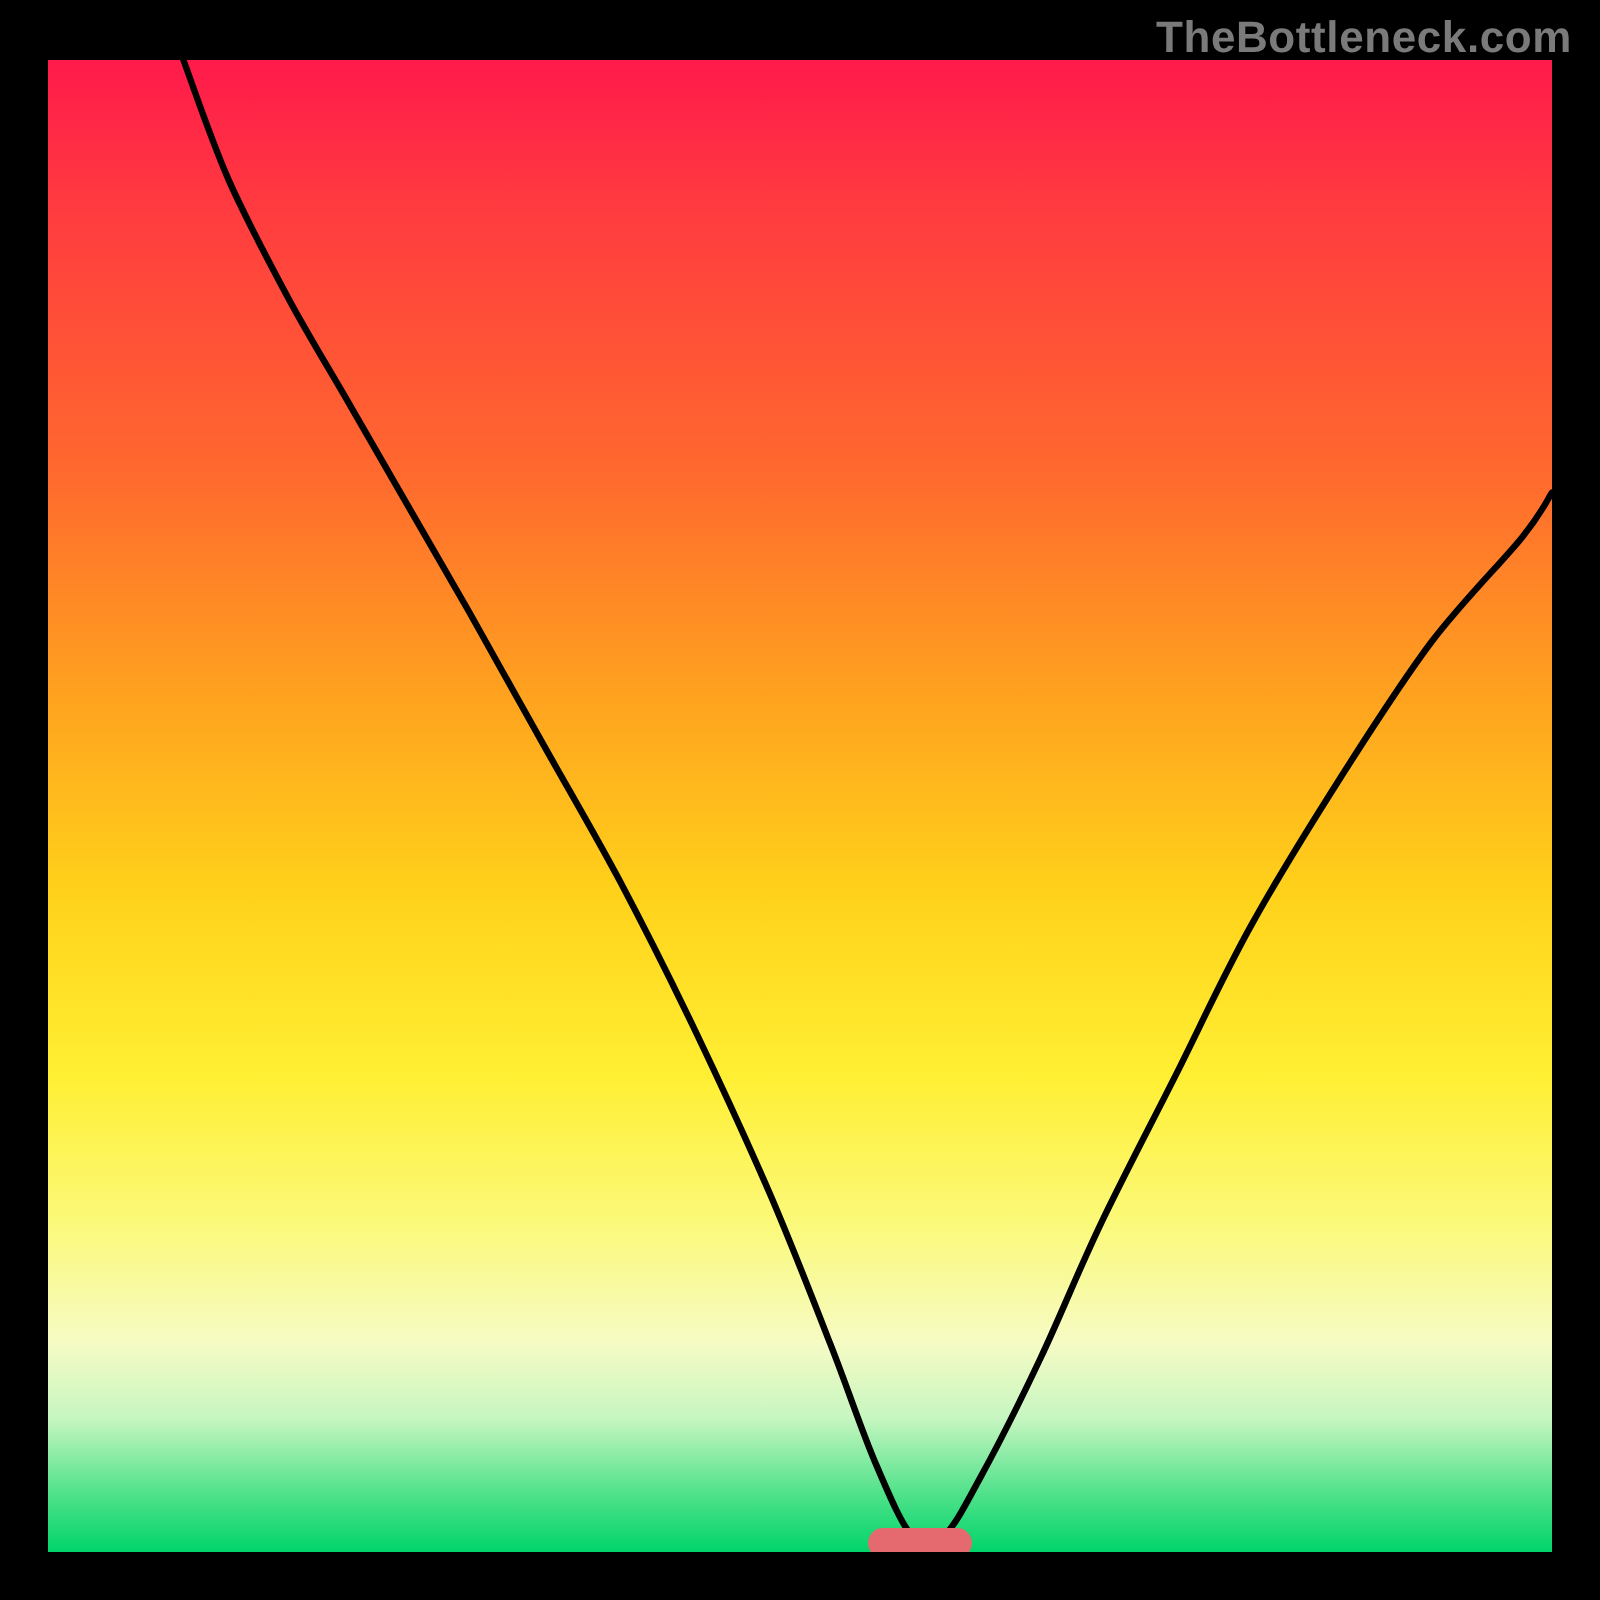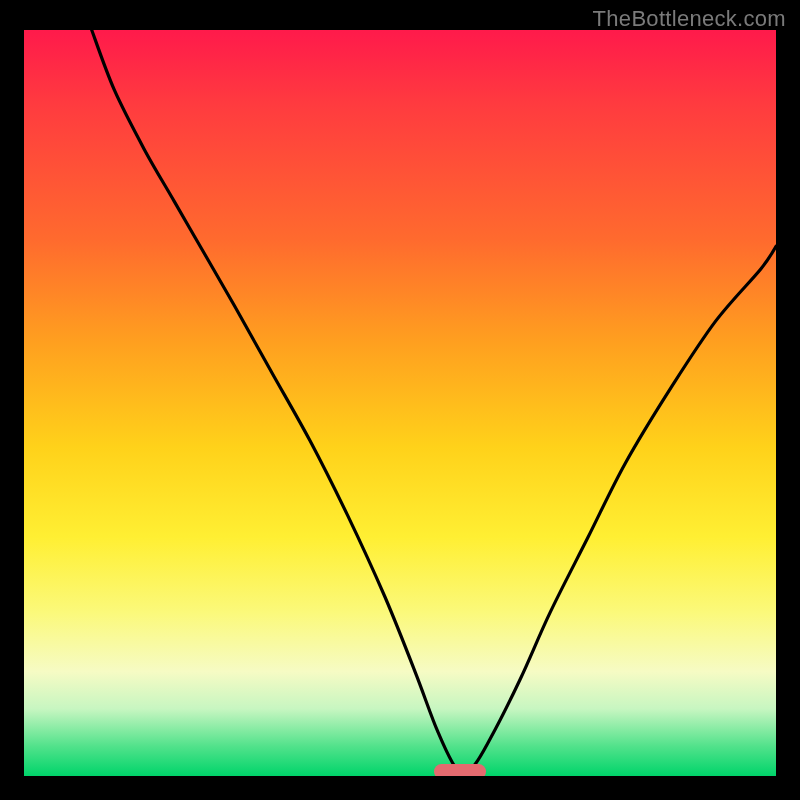--- a/index.html
+++ b/index.html
@@ -16,21 +16,21 @@
     width: 800px;
     height: 800px;
     background: #000;
   }
   .watermark {
     position: absolute;
     top: 6px;
     right: 14px;
     color: #7a7a7a;
     font-size: 22px;
-    font-weight: 400;
+    font-weight: 700;
     letter-spacing: 0.3px;
     z-index: 10;
   }
   .plot-area {
     position: absolute;
     left: 24px;
     top: 30px;
     width: 752px;
     height: 746px;
     overflow: hidden;

